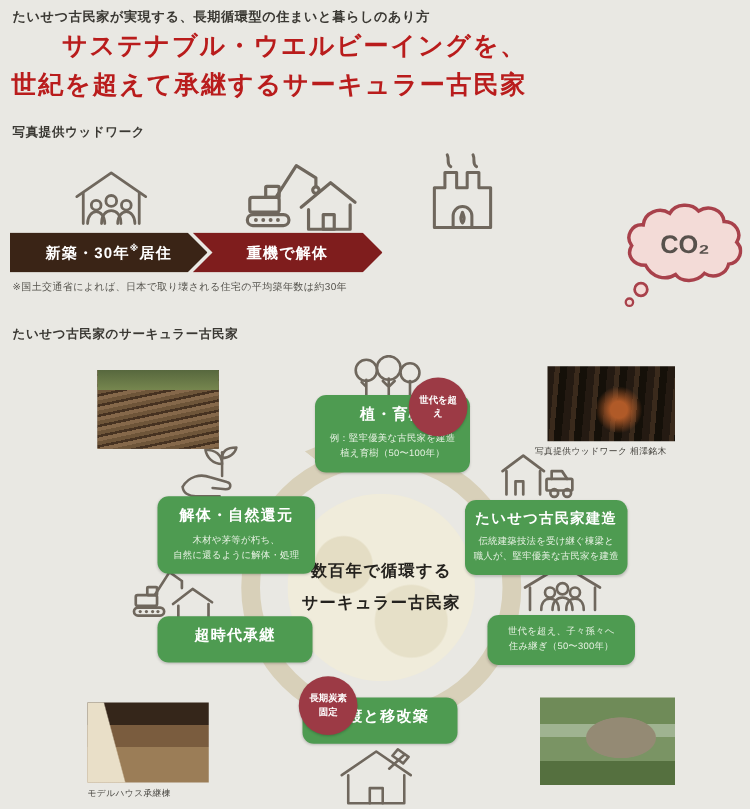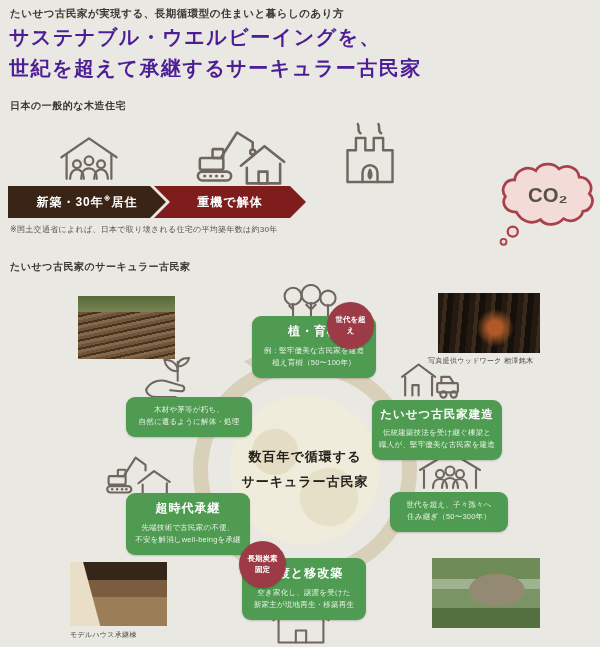--- a/index.html
+++ b/index.html
@@ -6,21 +6,21 @@
   body{
     width:600px;height:647px;position:relative;overflow:hidden;
     background:#e9e8e3;
     font-family:"Liberation Sans","DejaVu Sans",sans-serif;
     color:#2e2c28;
   }
   .abs{position:absolute;}
   
   .kicker{left:10px;top:7px;font-size:10.5px;font-weight:bold;color:#3a3833;letter-spacing:.5px;}
   .title{left:9px;top:22px;font-family:"Liberation Serif","DejaVu Serif",serif;
-         font-size:20px;line-height:1.55;letter-spacing:1.5px;color:#4c1d95;font-weight:600;}
+         font-size:20px;line-height:1.55;letter-spacing:1.5px;color:#b91c1c;font-weight:600;text-align:right;}
   .seclabel{font-size:10px;font-weight:bold;color:#3a3833;letter-spacing:.5px;}
   
   .flowrow{left:8px;top:186px;display:flex;align-items:center;}
   .flowarrow{height:32px;display:flex;align-items:center;justify-content:center;
     color:#fff;font-weight:bold;font-size:12px;letter-spacing:1px;}
   .fa1{width:158px;clip-path:polygon(0 0,calc(100% - 16px) 0,100% 50%,calc(100% - 16px) 100%,0 100%);}
   .fa2,.fa3{margin-left:-12px;
     clip-path:polygon(0 0,calc(100% - 16px) 0,100% 50%,calc(100% - 16px) 100%,0 100%,16px 50%);}
   .fa2{width:152px;}
   .fa3{width:156px;}
@@ -76,21 +76,21 @@
 </style>
 </head>
 <body>
 
 <div class="abs kicker">たいせつ古民家が実現する、長期循環型の住まいと暮らしのあり方</div>
 <div class="abs title">
   <div>サステナブル・ウエルビーイングを、</div>
   <div>世紀を超えて承継するサーキュラー古民家</div>
 </div>
 
-<div class="abs seclabel" style="left:10px;top:99px;">日本の一般的な木造住宅</div>
+<div class="abs seclabel" style="left:10px;top:99px;">写真提供ウッドワーク</div>
 
 <div class="abs iconwrap" style="left:58px;top:134px;">
   <svg width="62" height="50" viewBox="0 0 72 58" class="lineicon">
     <path d="M4,27 L36,5 L68,27"></path>
     <path d="M10,24 V52 M62,24 V52"></path>
     <circle cx="22" cy="35" r="4.5"></circle>
       <path d="M14,52 c0,-7 4,-11 8,-11 c4,0 8,4 8,11"></path>
     <circle cx="36" cy="31" r="5"></circle>
       <path d="M27,52 c0,-8 4,-12 9,-12 c5,0 9,4 9,12"></path>
     <circle cx="50" cy="35" r="4.5"></circle>
@@ -215,24 +215,20 @@
 <div class="abs gbox" style="left:390px;top:492px;width:118px;">
   <div class="d">
     <div>世代を超え、子々孫々へ</div>
     <div>住み継ぎ（50〜300年）</div>
   </div>
 </div>
 
 <div class="abs badge" style="left:239px;top:541px;">長期炭素固定</div>
 <div class="abs gbox" style="left:242px;top:558px;width:124px;">
   <div class="t">譲渡と移改築</div>
-  <div class="d">
-    <div>空き家化し、譲渡を受けた</div>
-    <div>新家主が現地再生・移築再生</div>
-  </div>
 </div>
 <div class="abs iconwrap" style="left:268px;top:596px;">
   <svg width="66" height="50" viewBox="0 0 76 58" class="lineicon" style="stroke-width:2.4;">
     <path d="M6,28 L38,6 L70,28"></path>
     <path d="M12,28 V54 M64,28 V54 M12,54 H64"></path>
     <path d="M32,54 V40 h12 V54"></path>
     <path d="M50,22 L64,9"></path>
     <path d="M58,4 l10,7 -5,6 -10,-7 z"></path>
   </svg>
 </div>
@@ -246,33 +242,30 @@
       <circle class="fillspot" cx="33" cy="52.5" r="1.8"></circle>
     <rect x="8" y="34" width="24" height="12" rx="2"></rect>
     <rect x="21" y="25" width="11" height="9" rx="1"></rect>
     <path d="M30,33 L46,8 L60,18 M60,18 v8"></path>
     <path d="M50,44 L72,27 L94,42"></path>
     <path d="M56,46 V60 M90,44 V60 M56,60 H90"></path>
   </svg>
 </div>
 <div class="abs gbox" style="left:126px;top:493px;width:124px;">
   <div class="t">超時代承継</div>
-  <div class="d">
-    <div>先端技術で古民家の不便、</div>
-    <div>不安を解消しwell-beingを承継</div>
-  </div>
 </div>
 
 <div class="abs iconwrap" style="left:142px;top:356px;">
   <svg width="58" height="42" viewBox="0 0 58 44" class="lineicon" style="stroke-width:2.1;">
     <path d="M36,26 C36,19 36,12 36,6"></path>
     <path d="M36,16 C28,16 23,10 22,4 C30,4 36,8 36,16 Z"></path>
     <path d="M36,11 C42,11 47,7 48,2 C40,2 36,5 36,11 Z"></path>
     <path d="M3,35 C8,26 18,24 26,27 L40,31 C44,32 44,37 39,37 L28,36"></path>
     <path d="M3,35 C3,40 8,43 14,43 L34,43"></path>
   </svg>
 </div>
 <div class="abs gbox" style="left:126px;top:397px;width:126px;">
+  <div class="t">解体・自然還元</div>
   <div class="d">
     <div>木材や茅等が朽ち、</div>
     <div>自然に還るように解体・処理</div>
   </div>
 </div>
 
 </body></html>

